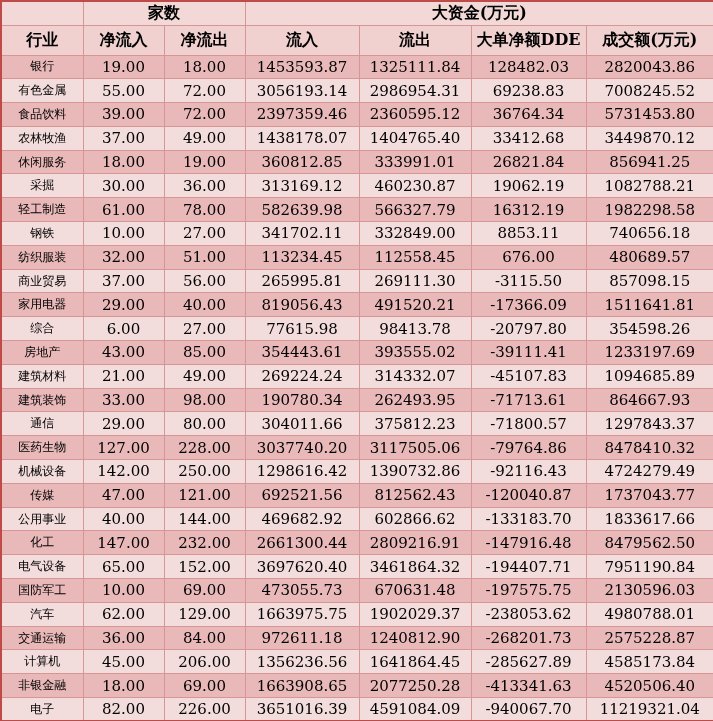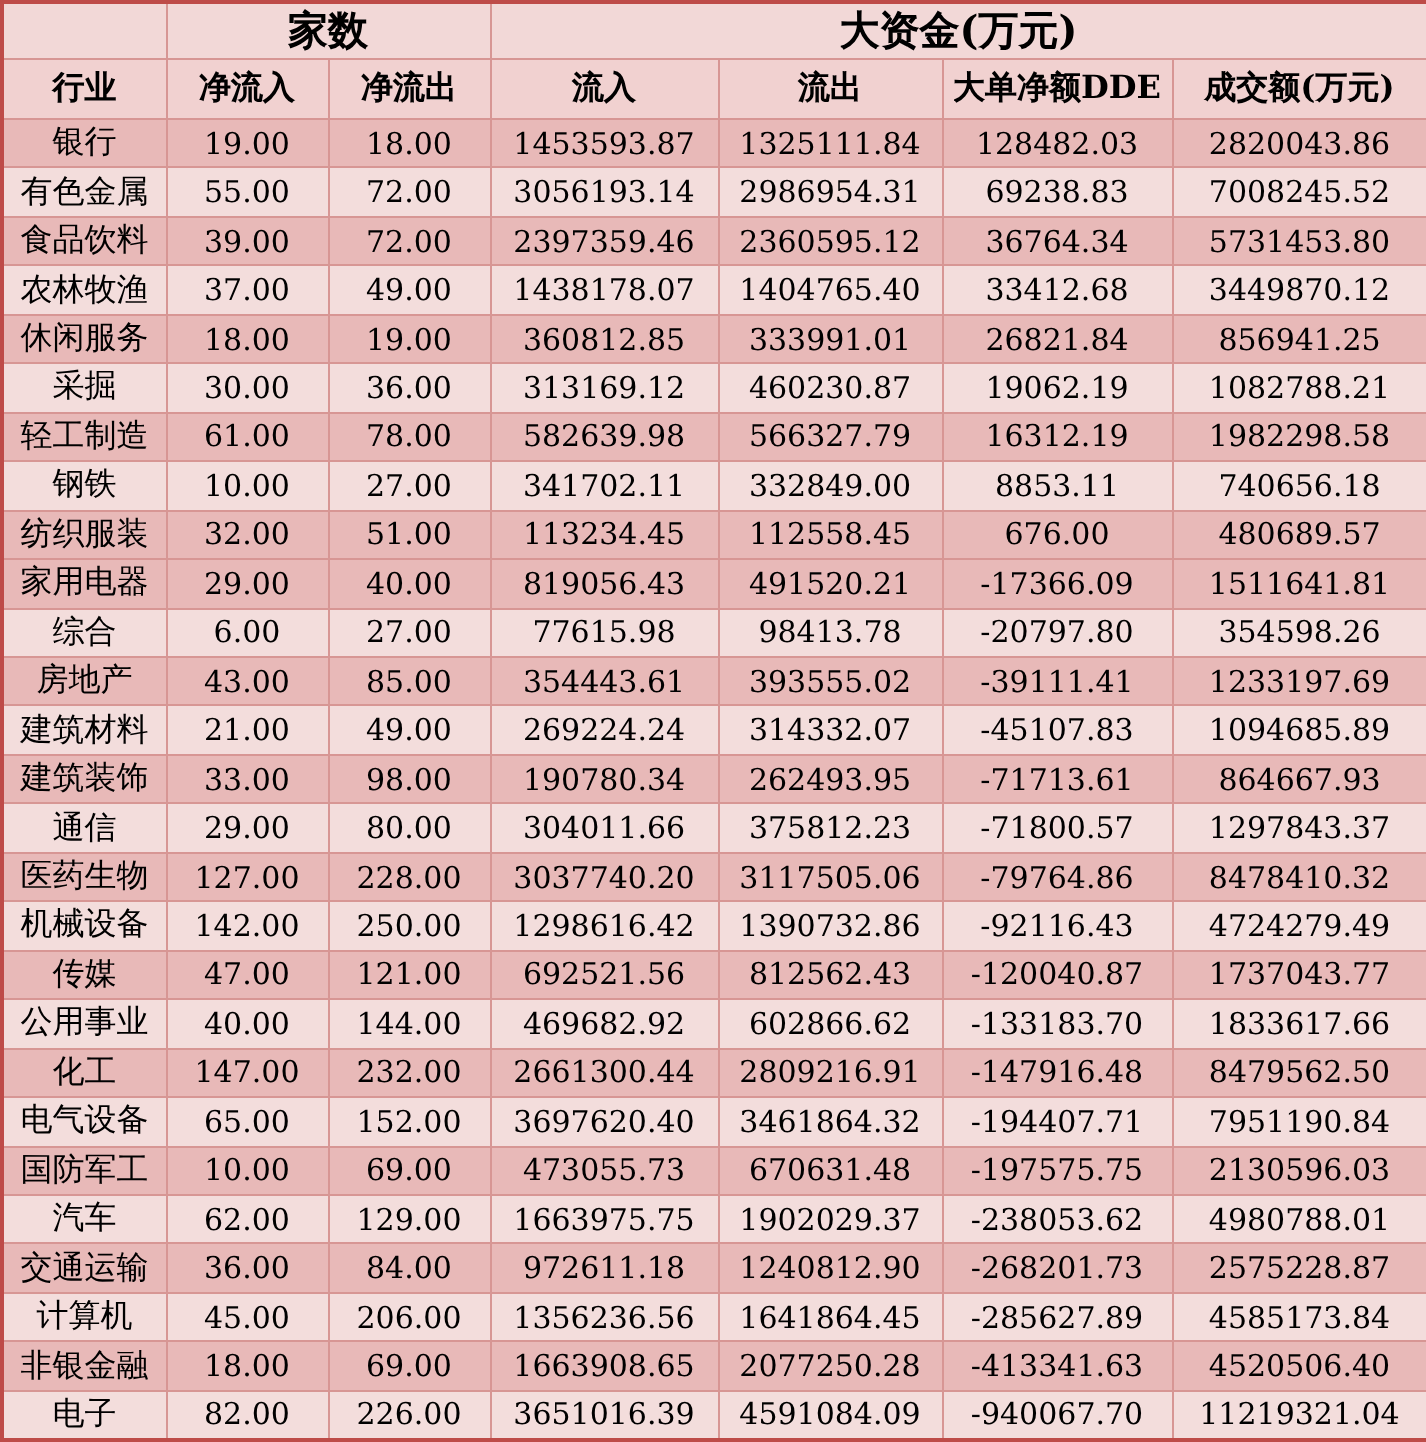--- a/index.html
+++ b/index.html
@@ -27,27 +27,27 @@
   .fundflow th,.fundflow td{
     border:1px solid var(--grid);
     text-align:center;
     vertical-align:middle;
     padding:0 2px;
     overflow:hidden;
     white-space:nowrap;
   }
   .fundflow thead tr.group-row{height:24px;}
   .fundflow thead tr.col-row{height:30px;}
-  .fundflow thead tr.group-row th{background:var(--header1-bg);font-size:20px;font-weight:bold;}
+  .fundflow thead tr.group-row th{background:var(--header1-bg);font-size:16px;font-weight:bold;}
   .fundflow thead tr.col-row th{background:var(--header2-bg);font-size:16px;font-weight:bold;margin-left:33px;}
   .fundflow tbody tr{height:23.8px;}
   .fundflow tbody tr.dark td{background:var(--row-dark);}
   .fundflow tbody tr.light td{background:var(--row-light);}
   .fundflow tbody td{font-size:15px;}
-  .fundflow tbody td:first-child{font-size:16px;}
+  .fundflow tbody td:first-child{font-size:12px;}
 </style>
 </head>
 <body>
 
 <table class="fundflow">
   <colgroup>
     <col style="width:82px">
     <col style="width:81px">
     <col style="width:81px">
     <col style="width:114px">
@@ -146,20 +146,29 @@
       </tr>
       <tr class="dark">
         <td>纺织服装</td>
         <td>32.00</td>
         <td>51.00</td>
         <td>113234.45</td>
         <td>112558.45</td>
         <td>676.00</td>
         <td>480689.57</td>
       </tr>
+      <tr class="light">
+        <td>商业贸易</td>
+        <td>37.00</td>
+        <td>56.00</td>
+        <td>265995.81</td>
+        <td>269111.30</td>
+        <td>-3115.50</td>
+        <td>857098.15</td>
+      </tr>
       <tr class="dark">
         <td>家用电器</td>
         <td>29.00</td>
         <td>40.00</td>
         <td>819056.43</td>
         <td>491520.21</td>
         <td>-17366.09</td>
         <td>1511641.81</td>
       </tr>
       <tr class="light">

